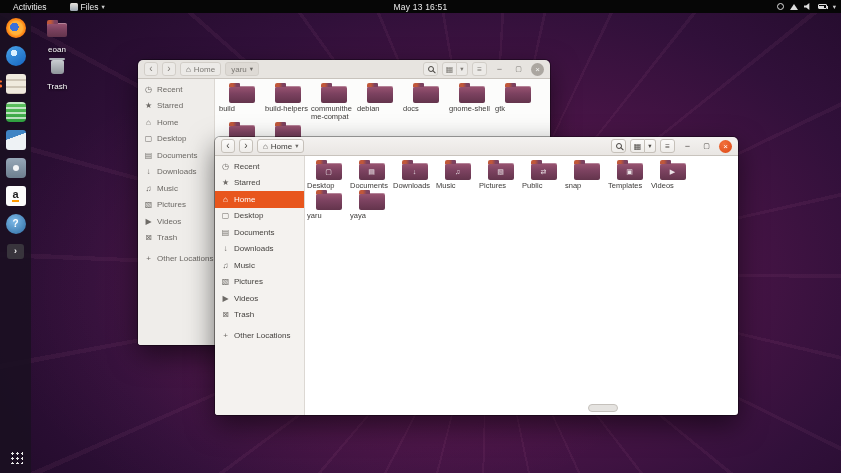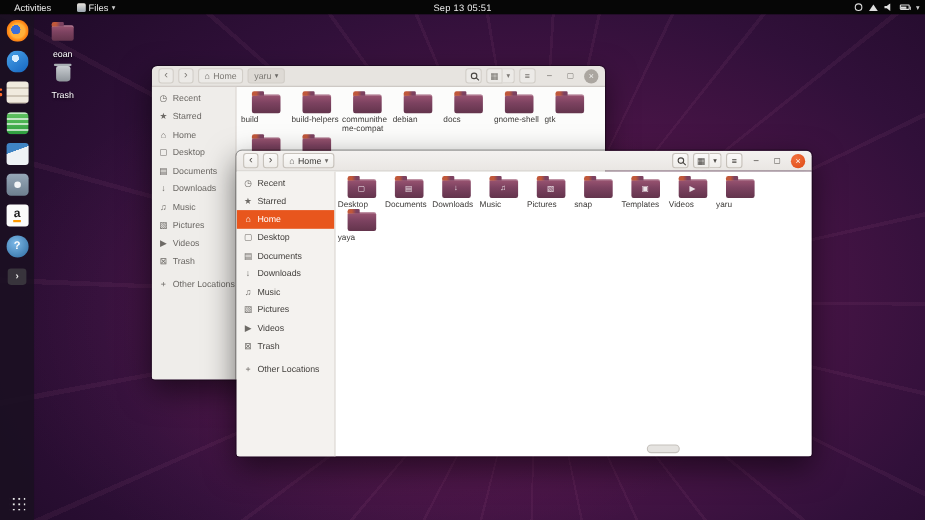--- a/index.html
+++ b/index.html
@@ -139,21 +139,21 @@
 
 <div class="wallpaper"></div>
 
 <div class="topbar">
   <div class="activities">Activities</div>
   <div class="appmenu">
     <span class="appicon"></span>
     <span>Files</span>
     <span class="tb-chev">▾</span>
   </div>
-  <div class="clock">Sep 13 05:51</div>
+  <div class="clock">May 13 16:51</div>
   <div class="status">
     <span class="a11y"></span>
     <span class="net-icon"></span>
     <span class="vol-icon"></span>
     <span class="battery-icon"></span>
     <span class="tb-chev">▾</span>
   </div>
 </div>
 
 <div class="dock">
@@ -473,20 +473,27 @@
 
           <div class="label">Music</div>
         </div>
         <div class="file-item id-pictures">
           <span class="folder">
             <i class="emblem">▧</i>
           </span>
 
           <div class="label">Pictures</div>
         </div>
+        <div class="file-item id-public">
+          <span class="folder">
+            <i class="emblem">⇄</i>
+          </span>
+
+          <div class="label">Public</div>
+        </div>
         <div class="file-item id-snap">
           <span class="folder">
             <i class="emblem"></i>
           </span>
 
           <div class="label">snap</div>
         </div>
         <div class="file-item id-templates">
           <span class="folder">
             <i class="emblem">▣</i>

